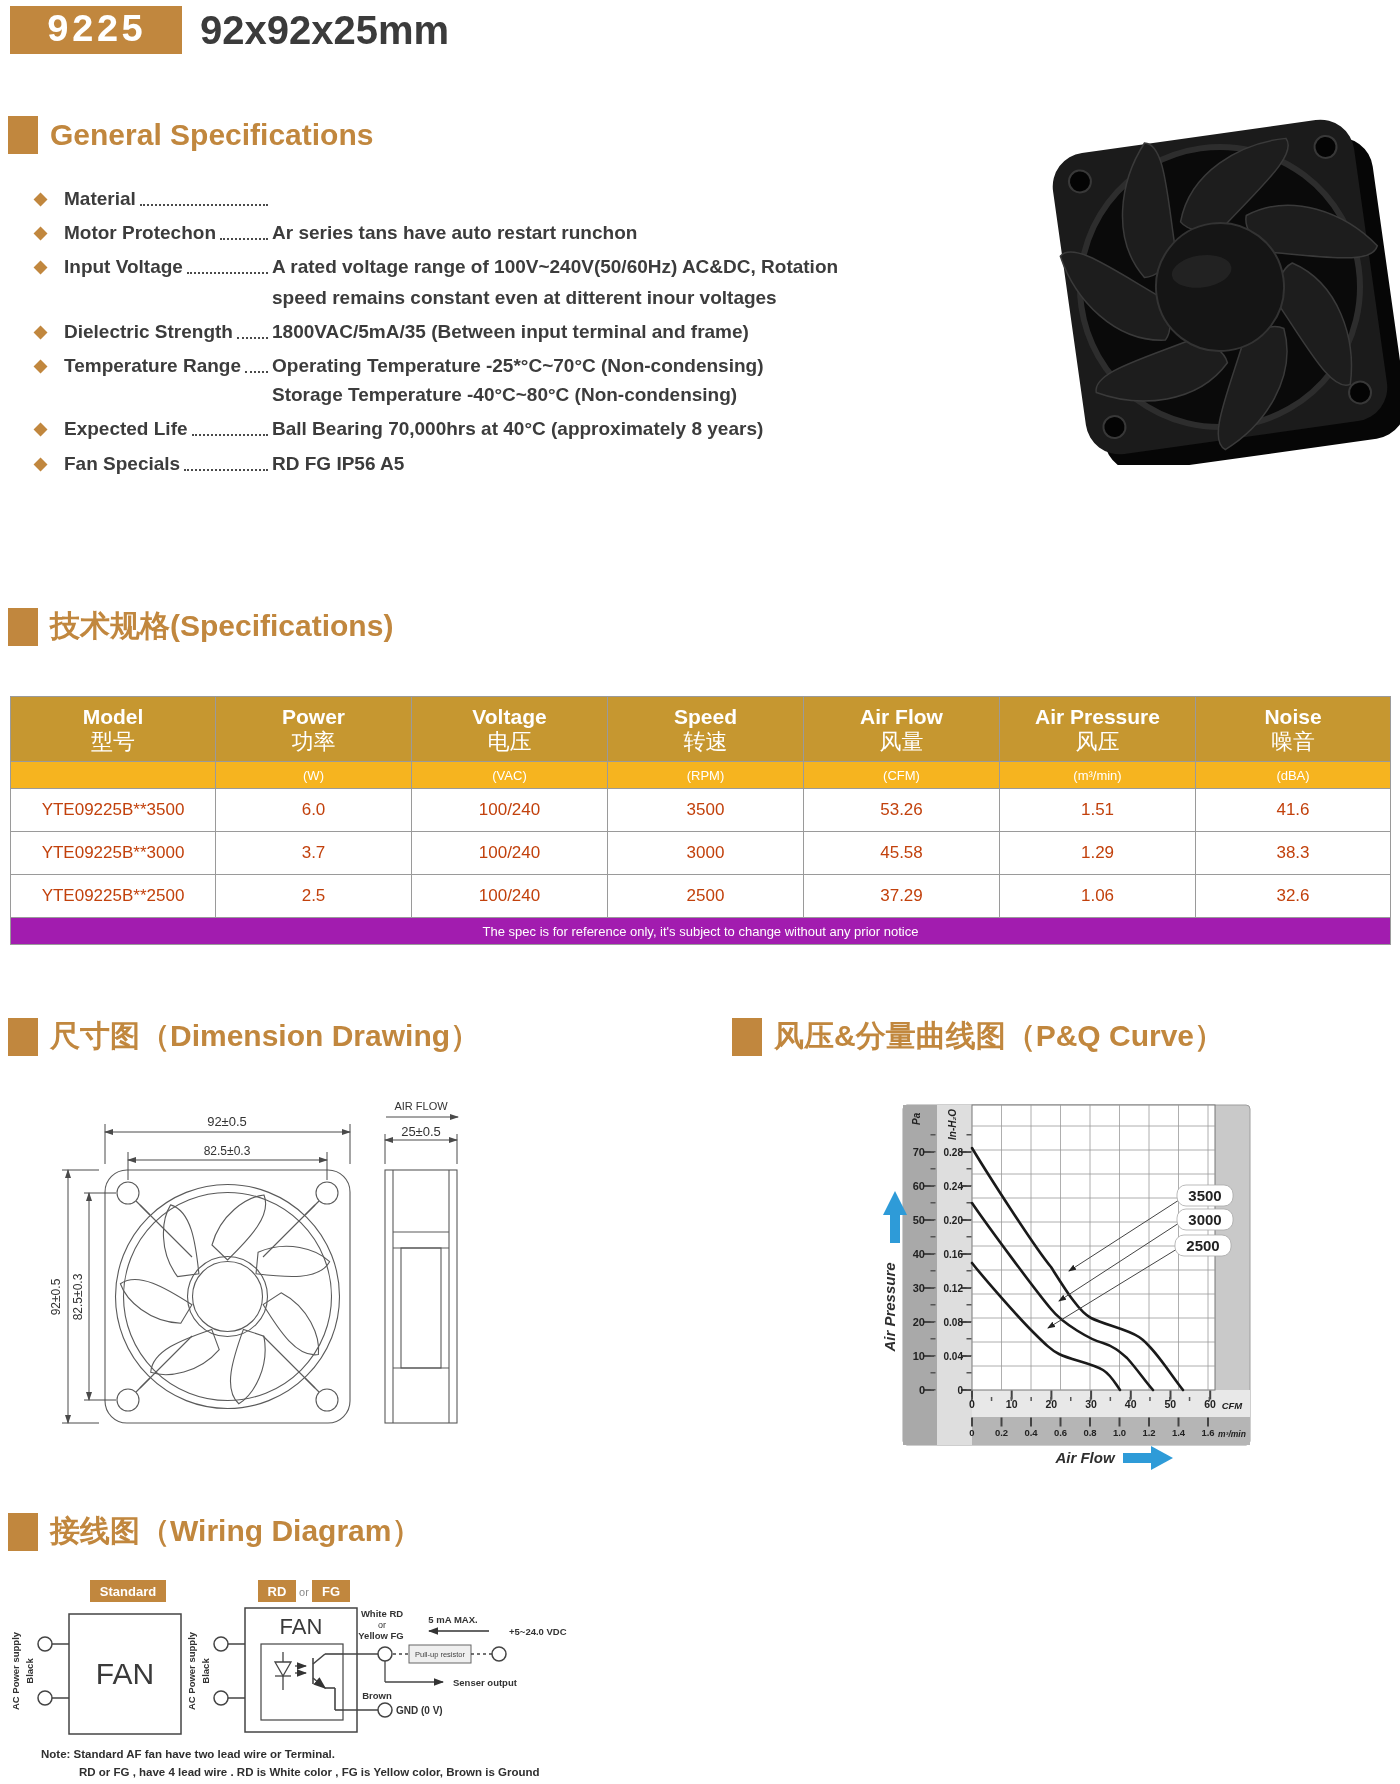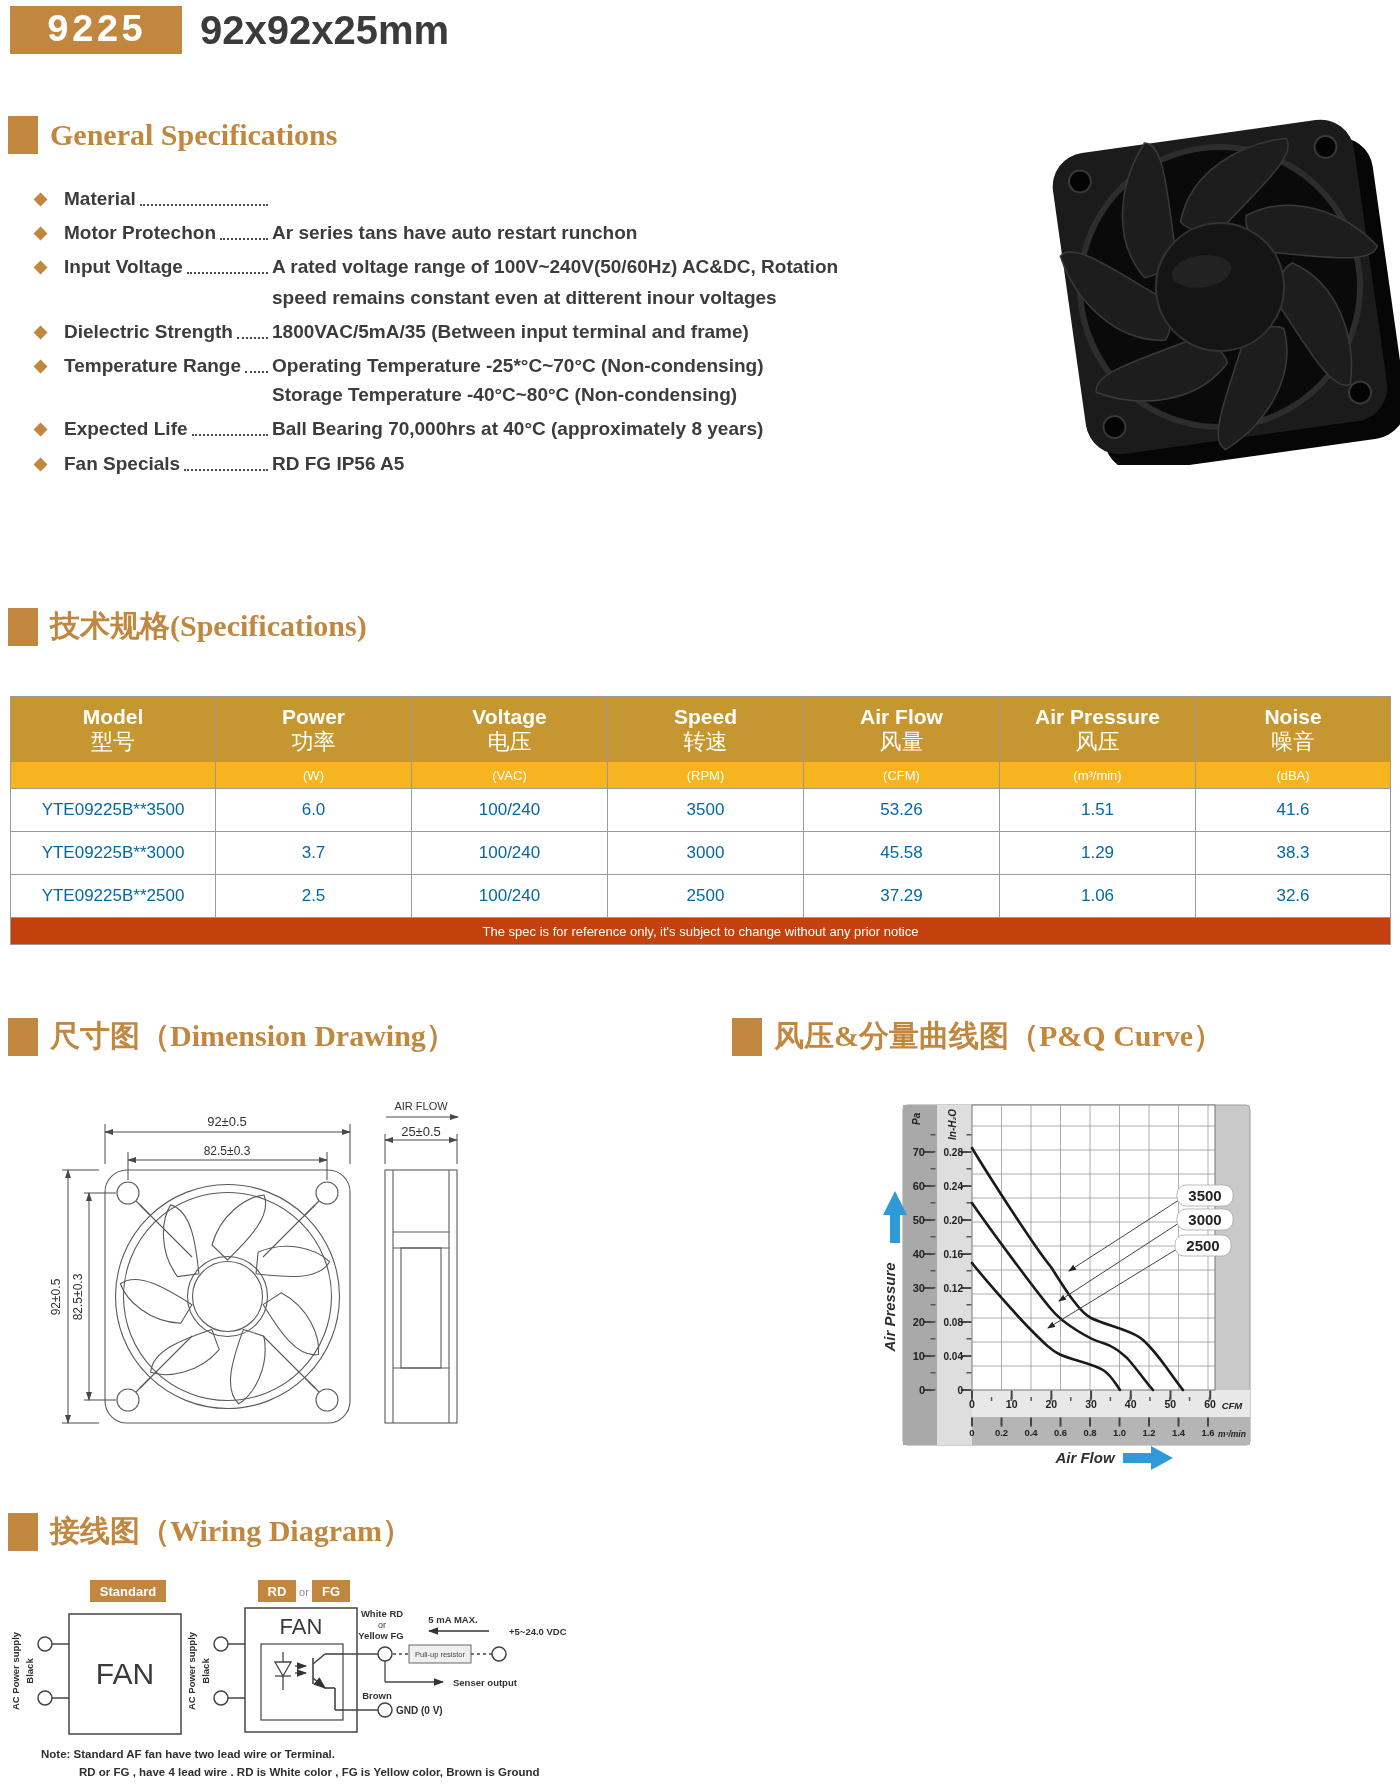--- a/index.html
+++ b/index.html
@@ -4,42 +4,42 @@
 <style>
   html,body{margin:0;padding:0;background:#fff;}
   .page{position:relative;width:1400px;height:1784px;background:#ffffff;overflow:hidden;
         font-family:"Liberation Sans",sans-serif;color:#3a3a3a;}
   
   .model-badge{position:absolute;left:10px;top:6px;width:172px;height:48px;background:#C1873E;
       color:#fff;font-size:38px;font-weight:bold;display:flex;align-items:center;justify-content:center;
       letter-spacing:2px;font-family:Liberation Mono, monospace;}
   .page-title{position:absolute;left:200px;top:8px;font-size:40px;font-weight:bold;color:#3b3b3b;}
   
-  .sec{position:absolute;display:flex;align-items:center;gap:12px;font-family:Liberation Serif, serif;}
+  .sec{position:absolute;display:flex;align-items:center;gap:12px;}
   .sec .sq{width:30px;height:38px;background:#C1873E;}
   .sec .txt{font-size:30px;font-weight:bold;color:#C1873E;white-space:nowrap;}
   
   .speclist{position:absolute;left:34px;top:184px;width:900px;}
   .spec-item{display:flex;align-items:flex-start;margin-bottom:5px;font-weight:bold;font-size:19px;color:#3c3c3c;}
   .spec-item .bullet{color:#C1873E;width:30px;font-size:17px;line-height:29px;flex:none;}
   .spec-item .lblwrap{width:208px;flex:none;display:flex;align-items:flex-end;line-height:29px;}
   .spec-item .lbl{white-space:nowrap;}
   .spec-item .leader{flex:1;border-bottom:2px dotted #4a4a4a;margin:0 4px 7px 4px;min-width:8px;}
   .spec-item .vals{flex:1;line-height:29px;}
   .spec-item .vals div{min-height:0;}
   
   .spec-table{position:absolute;left:10px;top:696px;width:1380px;border-collapse:collapse;table-layout:fixed;
       border-top:1px solid #c4b5fd;border-radius:17px;}
   .spec-table th,.spec-table td{border:1px solid #9a9a9a;text-align:center;padding:0;}
   .spec-table th{background:#C69730;color:#fff;height:64px;font-weight:bold;}
   .spec-table th .en{font-size:21px;line-height:26px;}
   .spec-table th .cn{font-size:22px;line-height:24px;font-weight:normal;}
   .spec-table .unit-row td{background:#F6B41F;color:#fff;height:26px;font-size:13px;}
-  .spec-table .data-row td{height:42px;font-size:17px;color:#0369a1;background:#fff;}
-  .spec-table .foot-row td{background:#c2410c;color:#fff;height:26px;font-size:13px;margin-left:41px;}
+  .spec-table .data-row td{height:42px;font-size:17px;color:#c2410c;background:#fff;}
+  .spec-table .foot-row td{background:#a21caf;color:#fff;height:26px;font-size:13px;margin-left:41px;}
   svg text{font-family:"Liberation Sans",sans-serif;}
   .abs{position:absolute;}
 </style>
 </head>
 <body>
 
 <div class="page">
 
   <div class="model-badge">9225</div>
   <div class="page-title">92x92x25mm</div>

